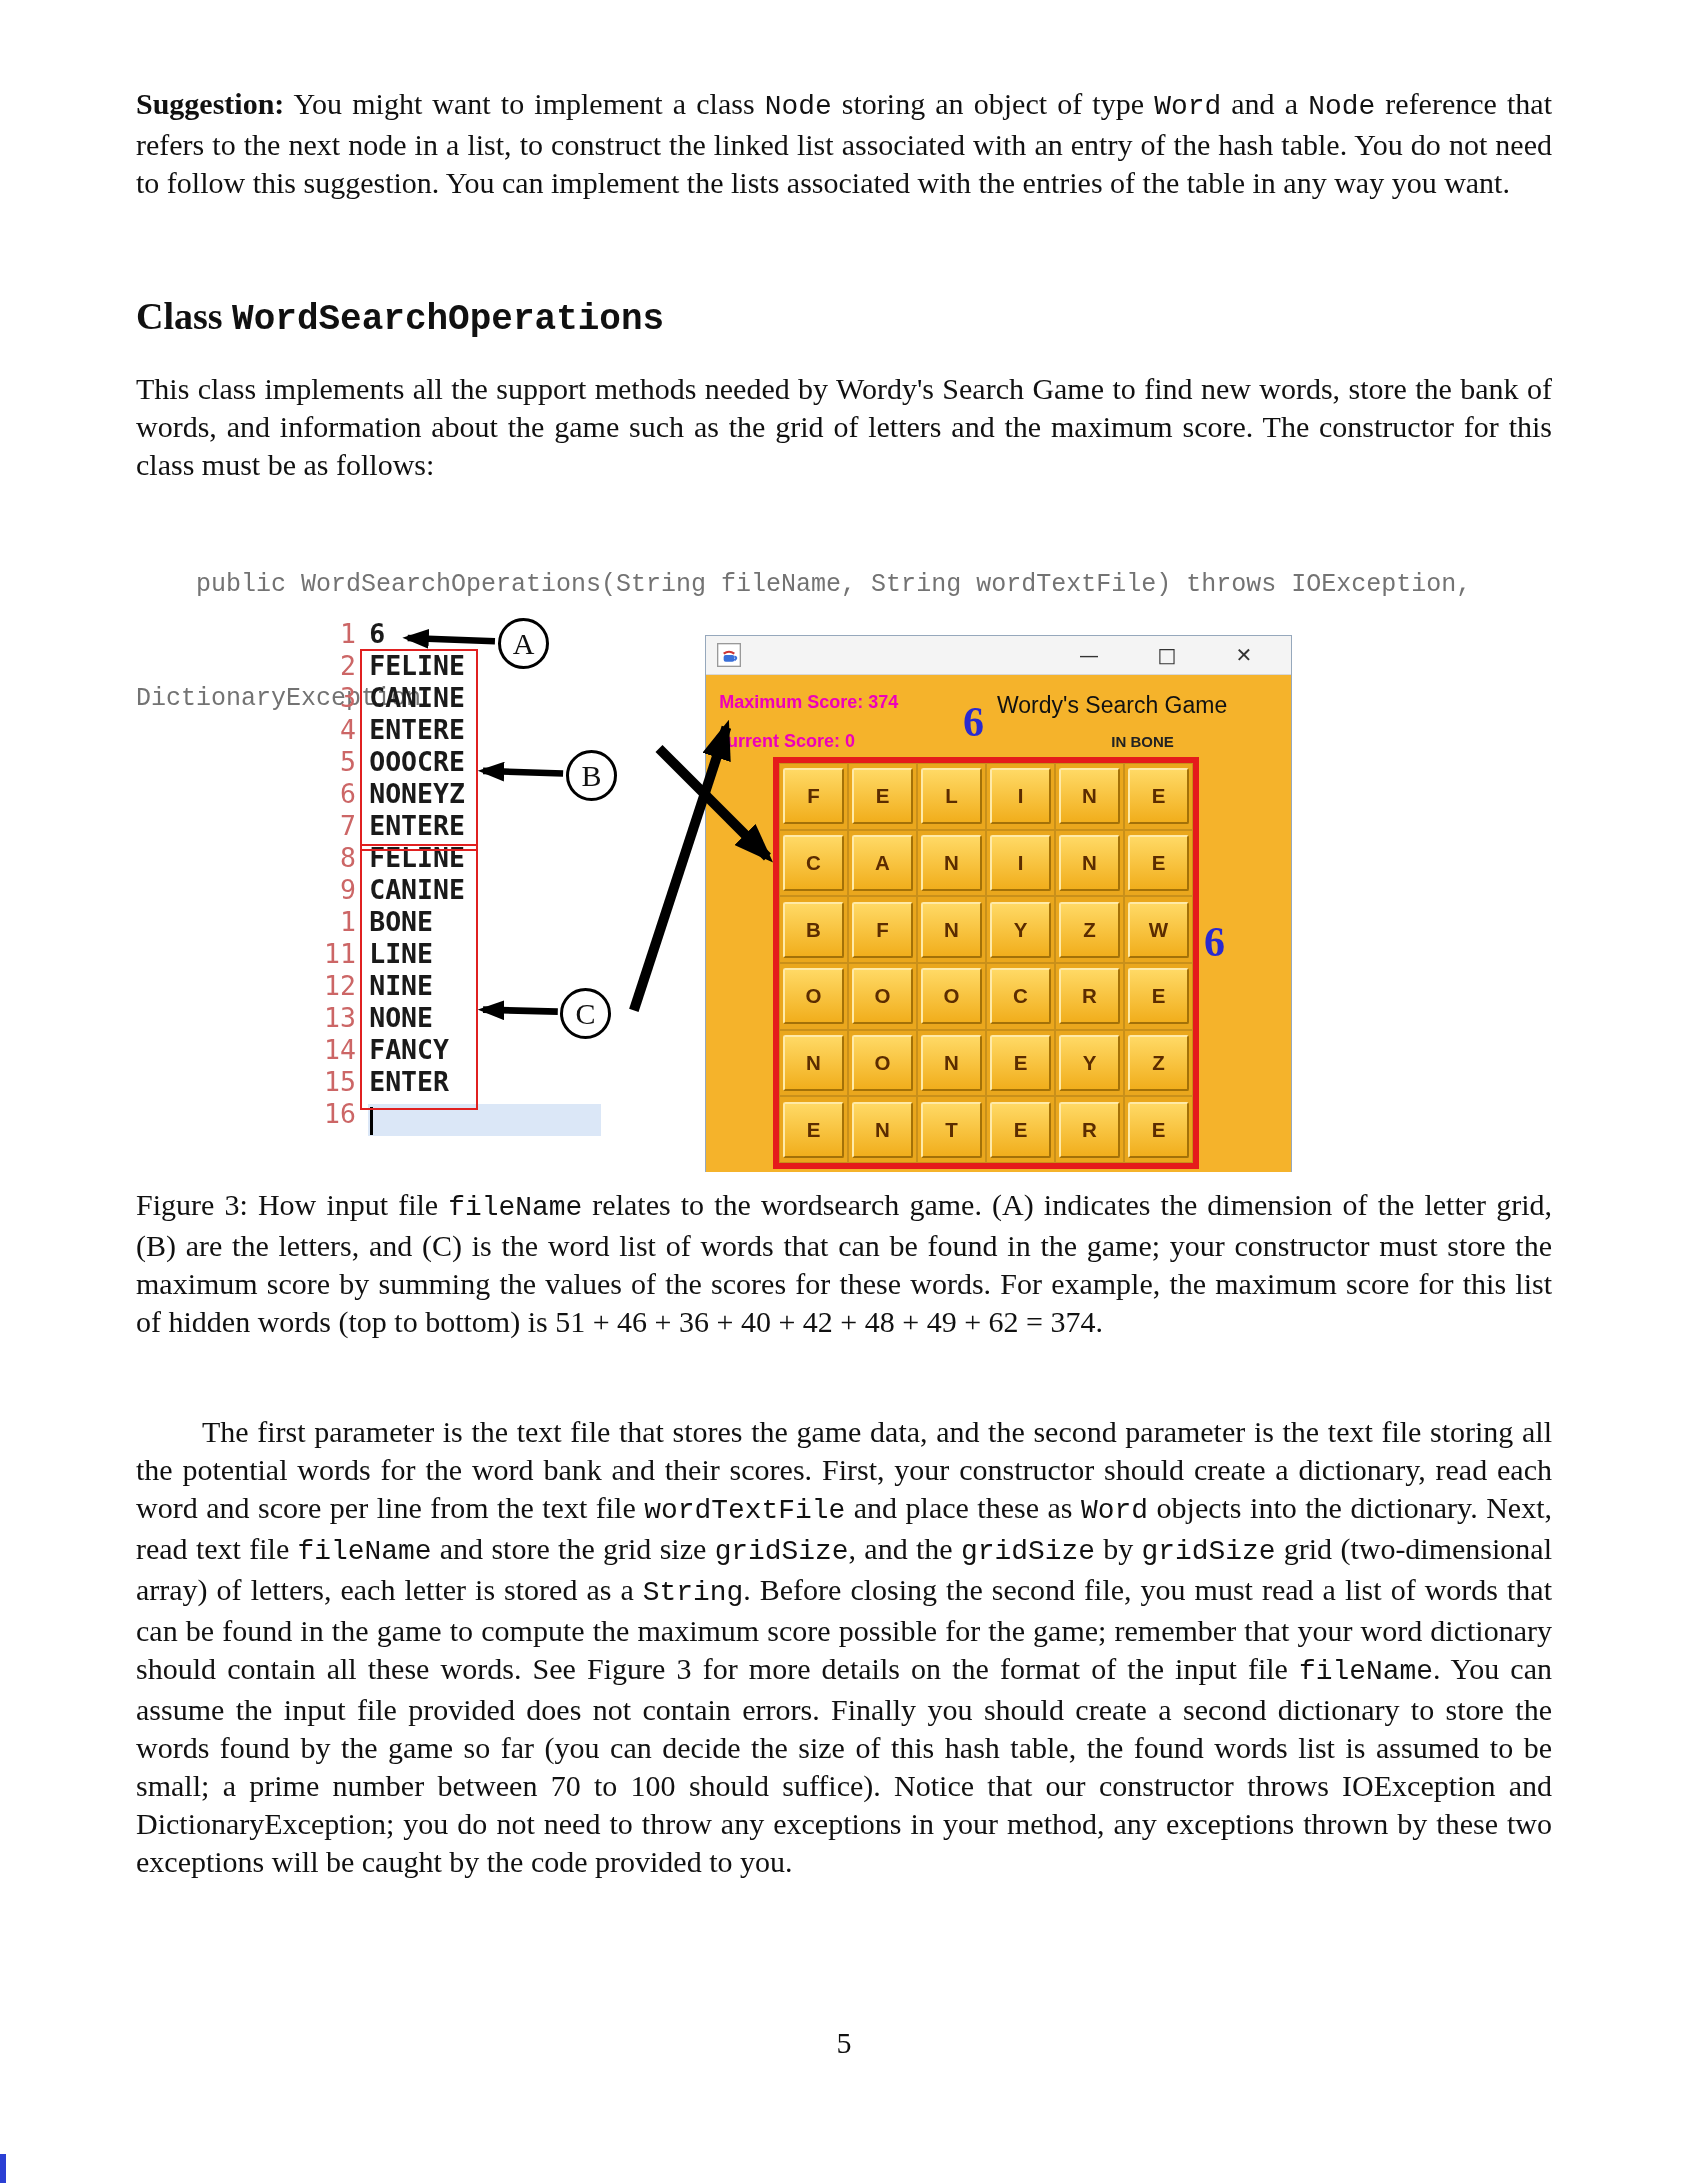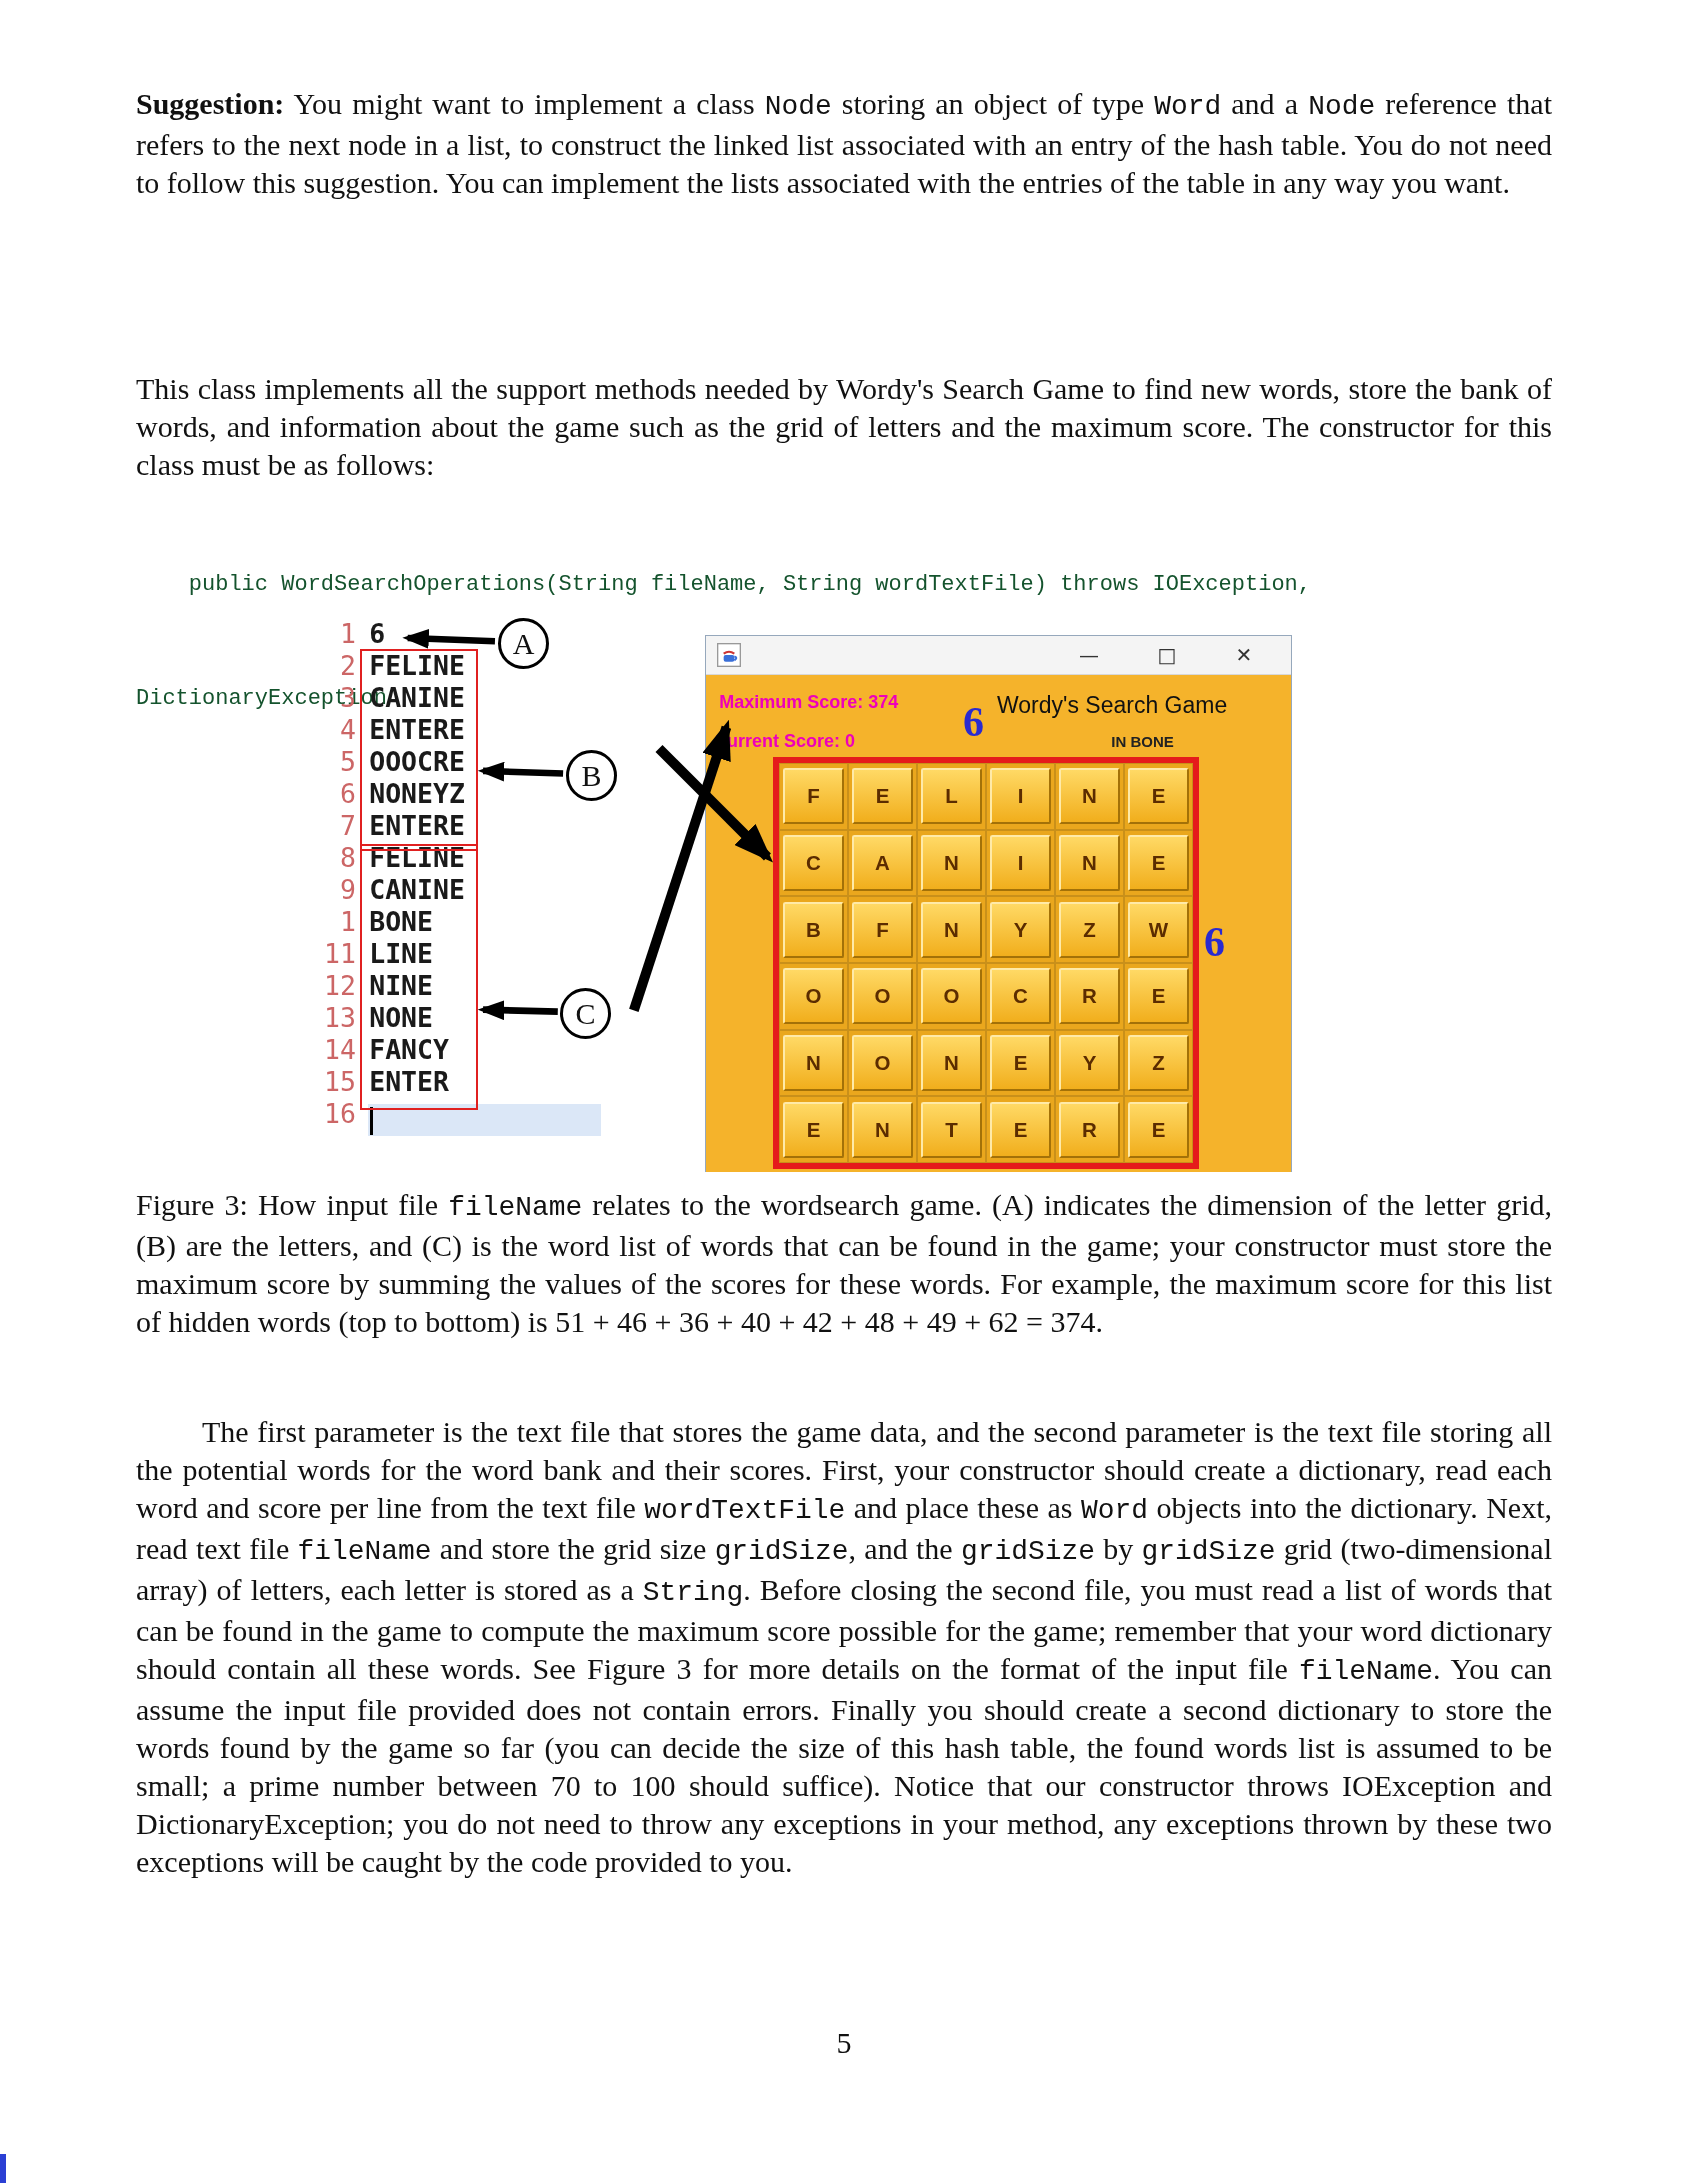--- a/index.html
+++ b/index.html
@@ -9,22 +9,22 @@
   .blk { position:absolute; left:136px; width:1416px; }
   .just { text-align:justify; }
   p { margin:0; font-size:30px; line-height:38px; }
   .b  { font-weight:bold;margin-top:36px; }
   .tt { font-family:"Liberation Mono", monospace; font-size:0.93em; }
 
   .p-suggestion { top:85px; }
   .heading { top:295px; font-size:38px; font-weight:bold; line-height:42px; margin:0; }
   .heading .hmono { font-family:"Liberation Mono", monospace; font-size:36px; }
   .p-intro { top:370px; }
-  .codeblock { top:490px; font-family:"Liberation Mono", monospace; font-size:22px;
-               line-height:38px; white-space:pre; color:#14532d; }
+  .codeblock { top:490px; font-family:"Liberation Mono", monospace; font-size:25px;
+               line-height:38px; white-space:pre; color:#737373; }
   .p-caption { top:1186px; }
   .p-body { top:1413px; text-indent:66px; }
   .pagenum { top:2026px; text-align:center; font-size:30px; }
   .corner-mark { position:absolute; left:0; top:2154px; width:6px; height:29px; background:#2b3fd4; }
 
   
   .figure { position:absolute; left:0; top:595px; width:1687px; height:582px; }
 
   .ed-highlight { position:absolute; left:368px; top:509px; width:233px; height:32px; background:#dbe7f7; }
   .ed-cursor   { position:absolute; left:370px; top:512px; width:2.6px;  height:28px; background:#000; }
@@ -78,20 +78,21 @@
                 display:flex; align-items:center; justify-content:center;
                 font-weight:bold; font-size:20.5px; color:#5b2c00; }
 </style>
 </head>
 <body>
 
 <div class="page">
 
   <p class="blk just p-suggestion"><span class="b">Suggestion:</span><span> You might want to implement a class </span><span class="tt">Node</span><span> storing an object of type </span><span class="tt">Word</span><span> and a </span><span class="tt">Node</span><span> reference that refers to the next node in a list, to construct the linked list associated with an entry of the hash table. You do not need to follow this suggestion. You can implement the lists associated with the entries of the table in any way you want.</span></p>
 
+  <h2 class="blk heading"><span class="hserif">Class </span><span class="hmono">WordSearchOperations</span></h2>
 
   <p class="blk just p-intro"><span>This class implements all the support methods needed by Wordy's Search Game to find new words, store the bank of words, and information about the game such as the grid of letters and the maximum score. The constructor for this class must be as follows:</span></p>
 
   <div class="blk codeblock">
     <div>    public WordSearchOperations(String fileName, String wordTextFile) throws IOException,</div>
     <div>DictionaryException</div>
   </div>
 
   <div class="figure">
 

